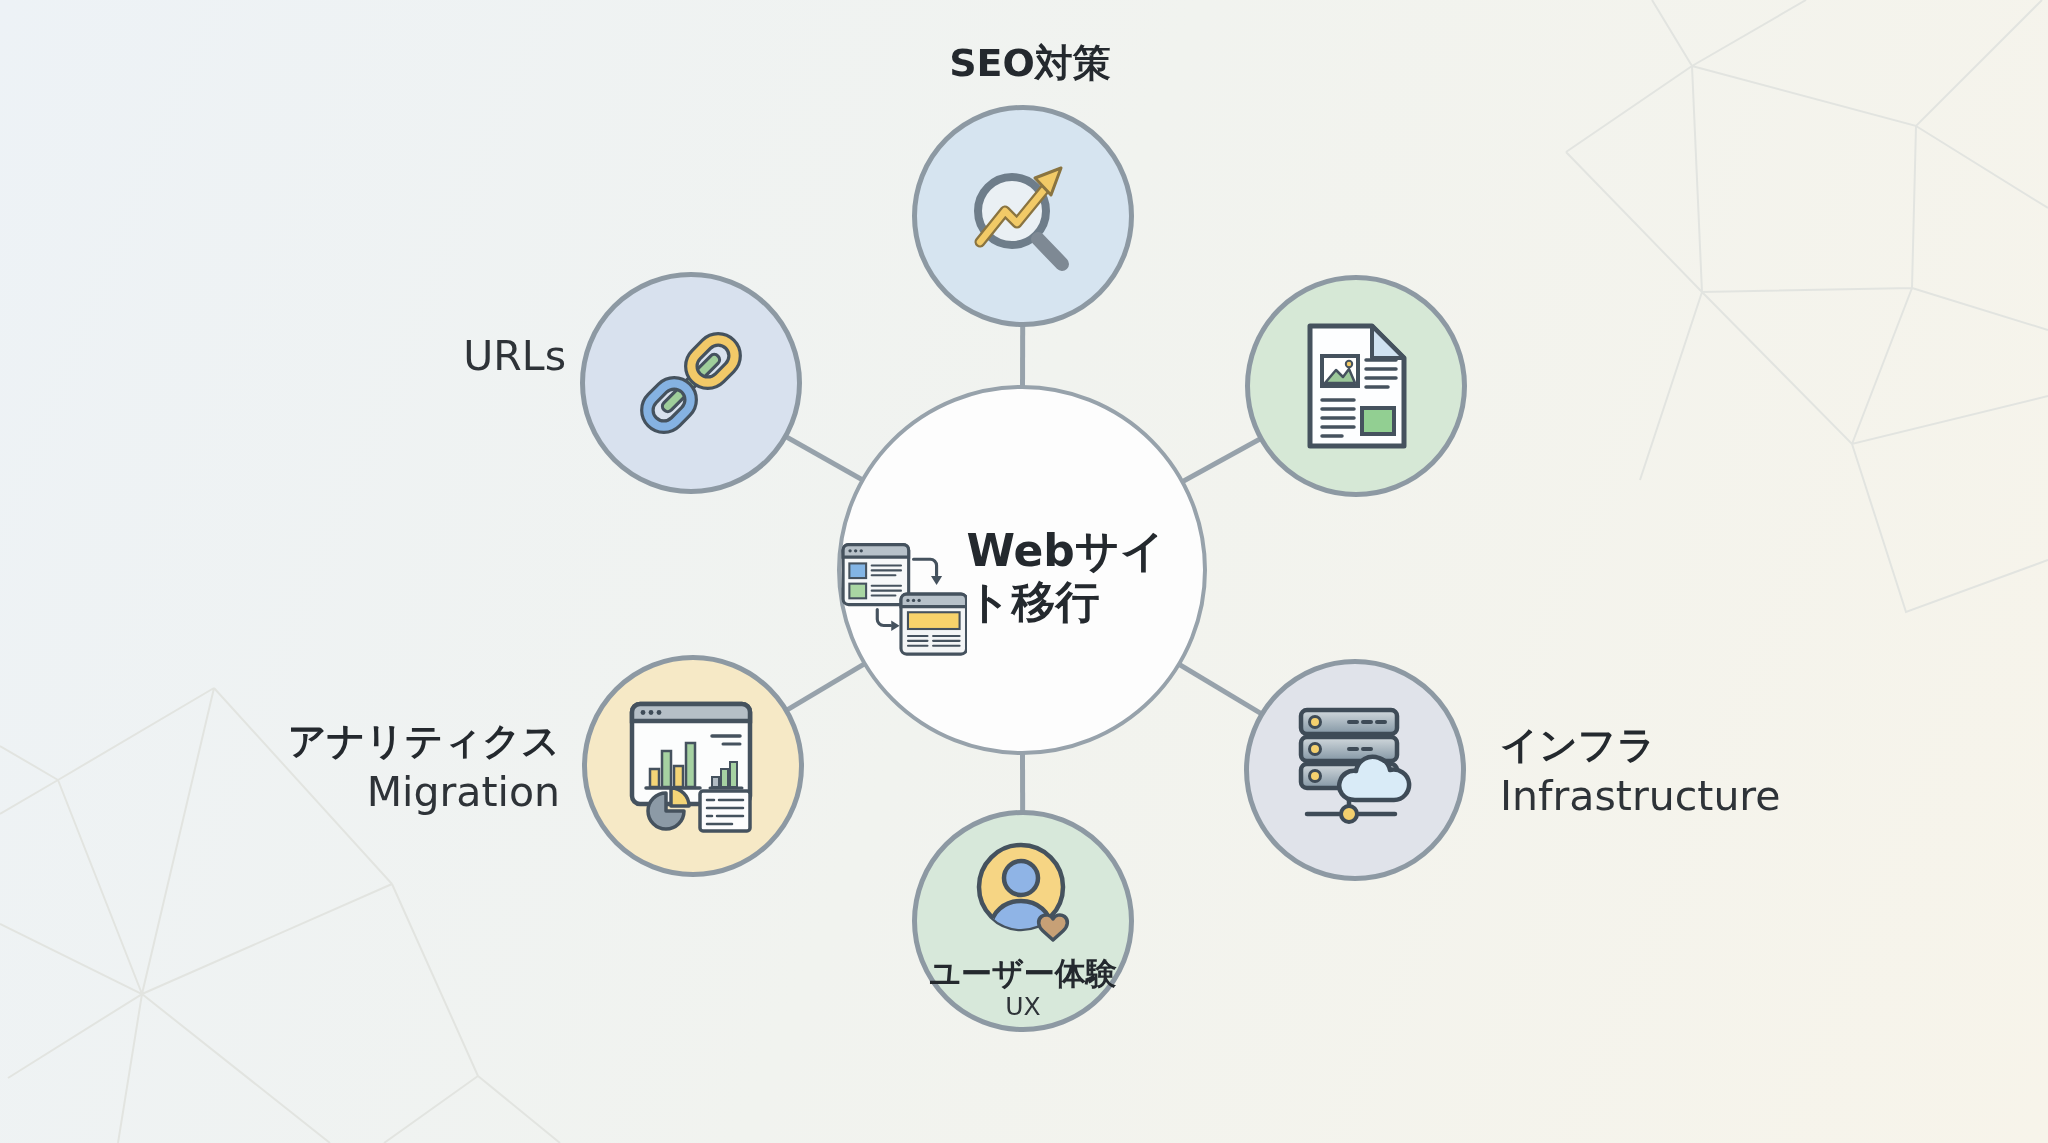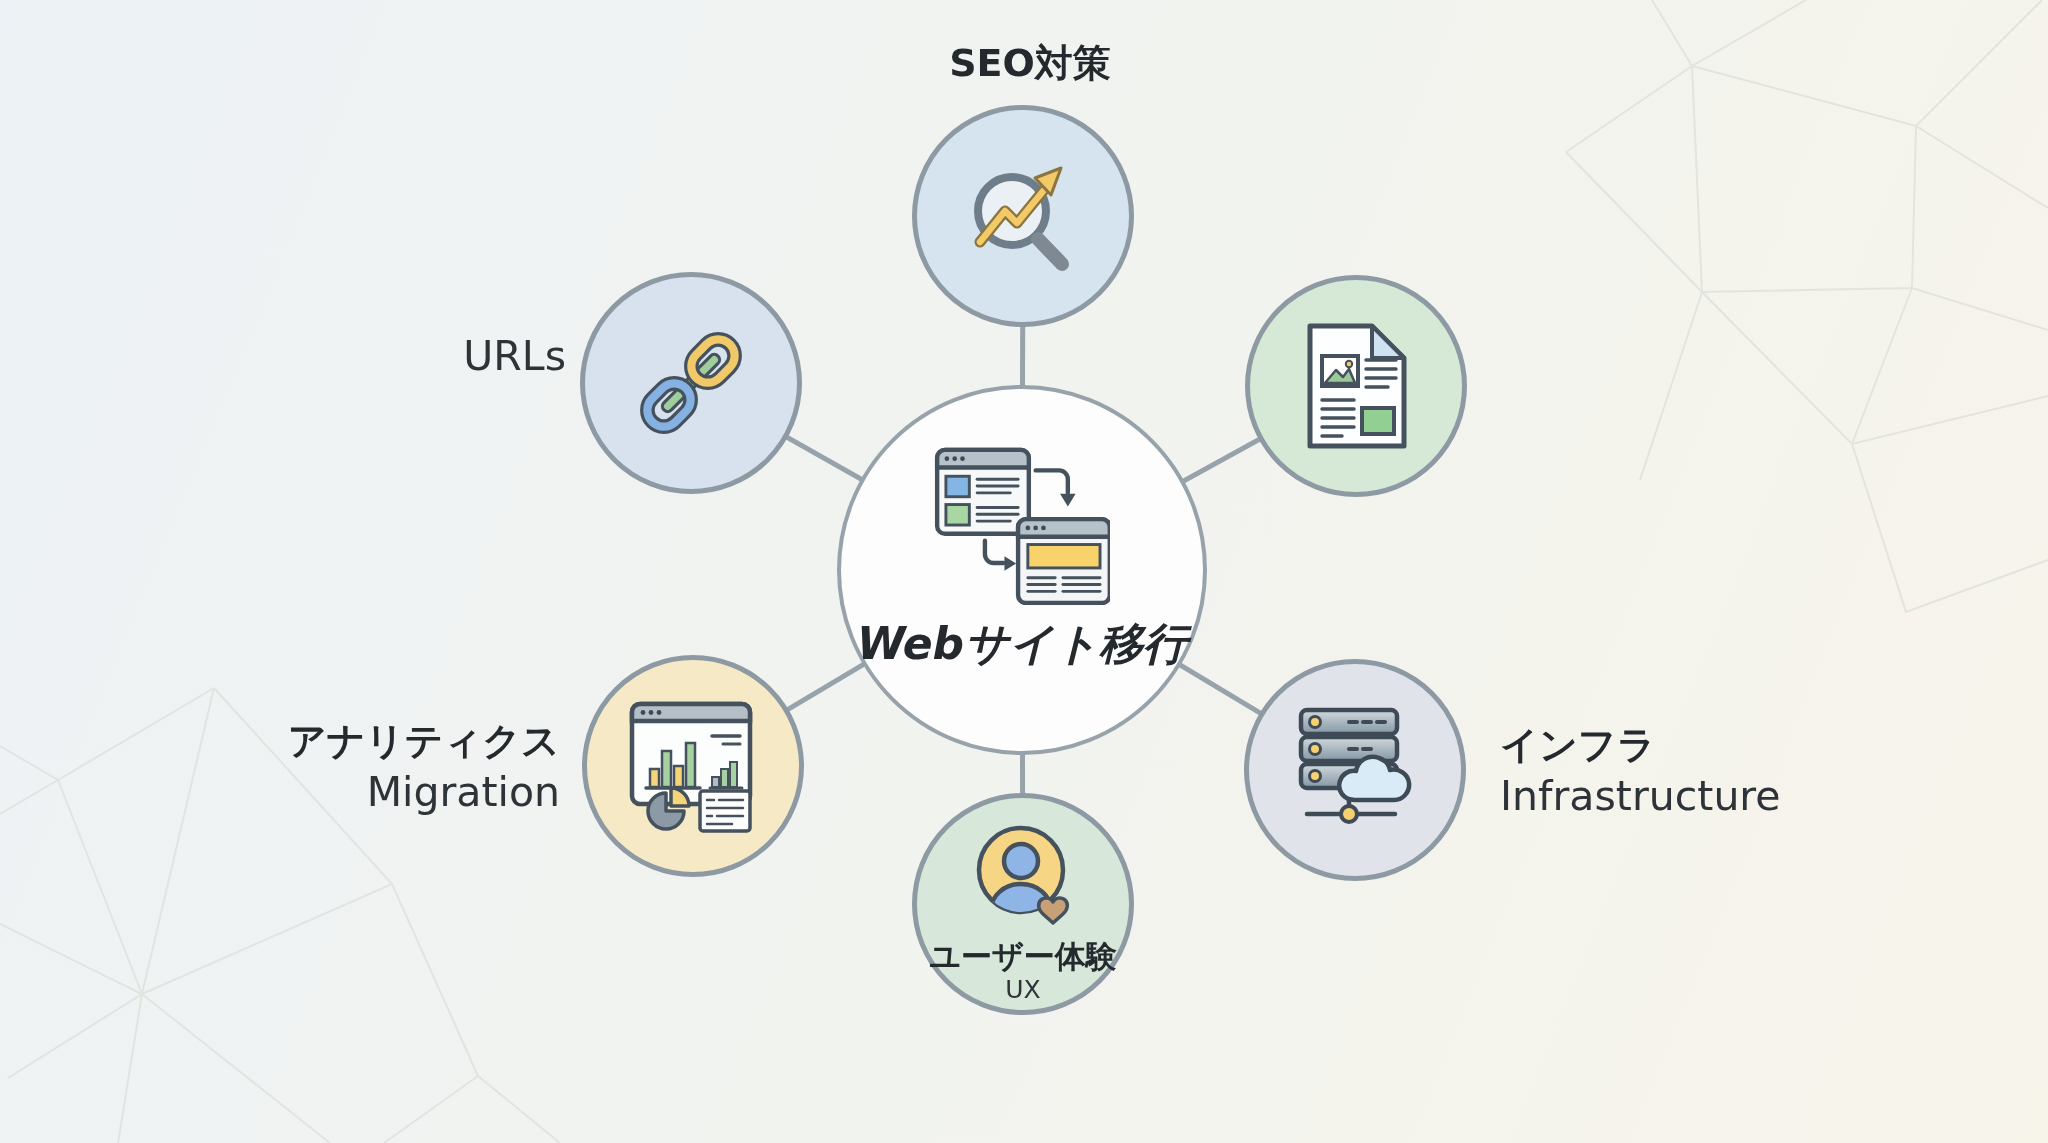--- a/index.html
+++ b/index.html
@@ -17,21 +17,21 @@
   svg#connectors{z-index:1;}
   .circle{
     position:absolute;z-index:2;
     width:222px;height:222px;border-radius:50%;
     border:5px solid #8d99a3;box-sizing:border-box;
     display:flex;align-items:center;justify-content:center;
   }
   .circle.center{
     width:370px;height:370px;background:#fdfdfd;
     border:4px solid #97a2ab;
-    flex-direction:column;justify-content:flex-start;font-style:italic;
+    flex-direction:row;justify-content:flex-start;
   }
   .circle.ux-node{flex-direction:column;justify-content:flex-start;padding-top:26px;}
   .side-label{position:absolute;z-index:2;}
   .ja{font-size:38px;font-weight:700;color:#24292e;line-height:1.25;white-space:nowrap;}
   .en{font-size:41px;font-weight:400;color:#2e3338;line-height:1.3;white-space:nowrap;}
   .align-right{text-align:right;}
   .align-left{text-align:left;}
   .top-label{transform:translateX(-50%);text-align:center;}
   .center-title{margin-top:14px;font-size:44px;font-weight:700;color:#24292e;line-height:1.15;}
   .center-sub{font-size:30px;color:#2e3338;line-height:1.2;}
@@ -156,21 +156,21 @@
       </g>
       <path d="M68 96 C 56 96 50 86 53 77 C 55 70 62 66 69 67 C 71 56 82 50 92 54 C 98 56 102 61 103 66 C 112 64 121 70 122 79 C 123 88 116 96 107 96 Z" fill="#d9ebf7" stroke="#3e4b57" stroke-width="4.5" stroke-linejoin="round"></path>
       <circle cx="62" cy="110" r="8" fill="#f4d06e" stroke="#3e4b57" stroke-width="4"></circle>
     </svg>
   </div>
   <div class="side-label align-left" style="left:1500px;top:722px;">
     <div class="ja">インフラ</div>
     <div class="en">Infrastructure</div>
   </div>
 
-  <div class="circle ux-node" style="left: 912px; top: 793px; background: rgb(215, 232, 218);">
+  <div class="circle ux-node" style="left: 912px; top: 810px; background: rgb(215, 232, 218);">
     <svg width="104" height="108" viewBox="0 0 104 108">
       <defs>
           <clipPath id="avc">
             <circle cx="50" cy="46" r="42"></circle>
           </clipPath>
         </defs>
       <circle cx="50" cy="46" r="42" fill="#f6d584" stroke="#45525e" stroke-width="4.5"></circle>
       <g clip-path="url(#avc)">
         <ellipse cx="50" cy="86" rx="30" ry="26" fill="#8fb4e6" stroke="#45525e" stroke-width="4.5"></ellipse>
       </g>

